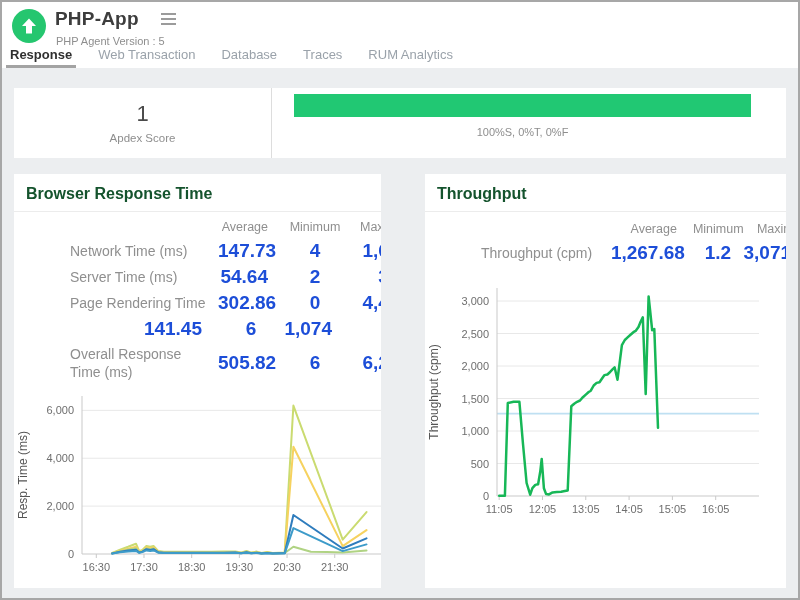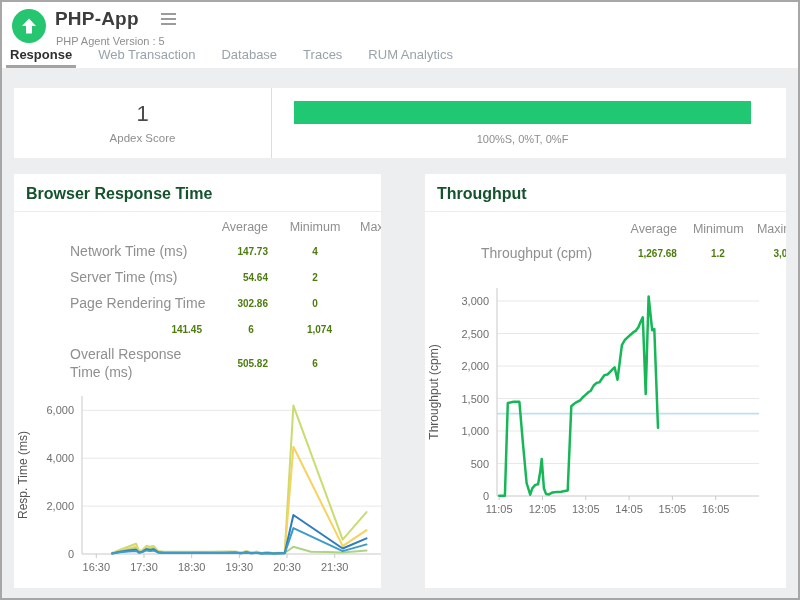--- a/index.html
+++ b/index.html
@@ -19,42 +19,42 @@
   .tabs { position:absolute; left:6px; bottom:0; display:flex; gap:22px; }
   .tab { font-size:13px; color:#9aa2aa; padding:4px 2px 6px 2px; cursor:pointer; position:relative; }
   .tab.active { color:#2f2f2f; font-weight:700; }
   .tab.active::after { content:""; position:absolute; left:-2px; right:-2px; bottom:0; height:3px; background:#a3a3a3; }
 
   
   .apdex-card { margin:20px 12px 0 12px; height:70px; background:#fff; display:flex; align-items:stretch; }
   .apdex-left { width:258px; display:flex; flex-direction:column; align-items:center; justify-content:center; border-right:1px solid #ddd; }
   .apdex-score { font-size:22px; color:#4a4a4a; line-height:1.1; }
   .apdex-label { font-size:11.5px; color:#8e8e8e; margin-top:6px; }
-  .apdex-right { flex:1; padding:13px 35px 0 22px; }
+  .apdex-right { flex:1; padding:6px 35px 0 22px; }
   .apdex-bar { height:23px; width:100%; }
   .apdex-bar-text { text-align:center; font-size:11px; color:#8e8e8e; margin-top:9px; }
 
   
   .panels { display:flex; gap:26px; margin:16px 12px 0 12px; }
   .panel { background:#fff; height:414px; overflow:hidden; }
   .panel-left { width:380px; }
   .panel-right { width:374px;margin-left:18px; }
   .panel-title { font-size:16px; font-weight:700; color:#14532d; padding:11px 0 8px 12px; border-bottom:1px solid #ececec; }
 
   
   .mtable { margin-left:56px; margin-top:4px; }
   .thead, .trow { display:grid; grid-template-columns:148px 66px 62px 78px; align-items:center; }
   .thead { height:22px; }
   .thead .hc { font-size:12.5px; color:#8f8f8f; }
   .hc-avg { text-align:right; padding-right:16px; }
   .hc-min { text-align:center; }
   .hc-max { text-align:left; padding-left:14px; white-space:nowrap; }
   .trow { min-height:26px; }
   .tlabel { font-size:14px; color:#8f8f8f; line-height:1.3; padding:3px 4px 3px 0; }
-  .tval { font-size:10px; color:#4d7c0f; font-weight:700; white-space:nowrap; }
+  .tval { font-size:19px; color:#1d4ed8; font-weight:700; white-space:nowrap; }
   .tv-avg { text-align:right; padding-right:16px; }
   .tv-min { text-align:center; }
   .tv-max { text-align:right; padding-right:14px; }
   .rt-table { grid-template-columns:130px 82px 50px 78px; }
   .rt-table.thead { margin-top:6px; }
 
   
   .chart-wrap-left { margin-top:4px; }
   .chart-wrap-right { margin-top:10px; }
   svg text.tick { font-size:11px; fill:#6e6e6e; font-family:"Liberation Sans",sans-serif; }

